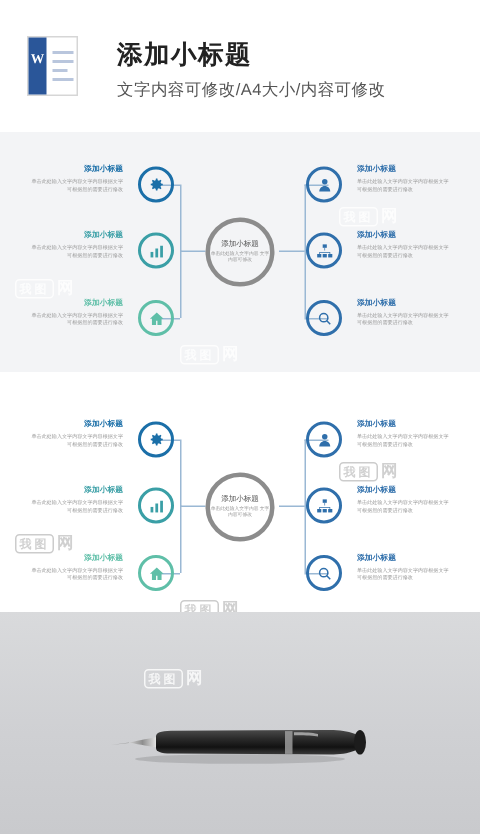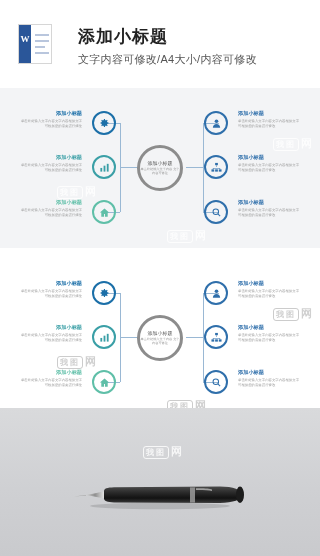--- a/index.html
+++ b/index.html
@@ -122,21 +122,20 @@
   .wm-grey{color:rgba(170,170,170,0.55);}
   .wm-box{
     display:inline-block;
     border:1px solid rgba(255,255,255,0.8);
     border-radius:3px;
     padding:0px 2px;
     font-size:8px;
     margin-right:2px;
     line-height:11px;
     vertical-align:middle;
-    margin-left:47px;
   }
   .wm-box-grey{border-color:rgba(170,170,170,0.6);}
 
   
   .bottom{
     position:absolute;left:0;top:408px;width:320px;height:148px;
     background:linear-gradient(#d9dadc,#cfd0d3 55%,#c9cacd);
   }
   .pen{
     position:absolute;

